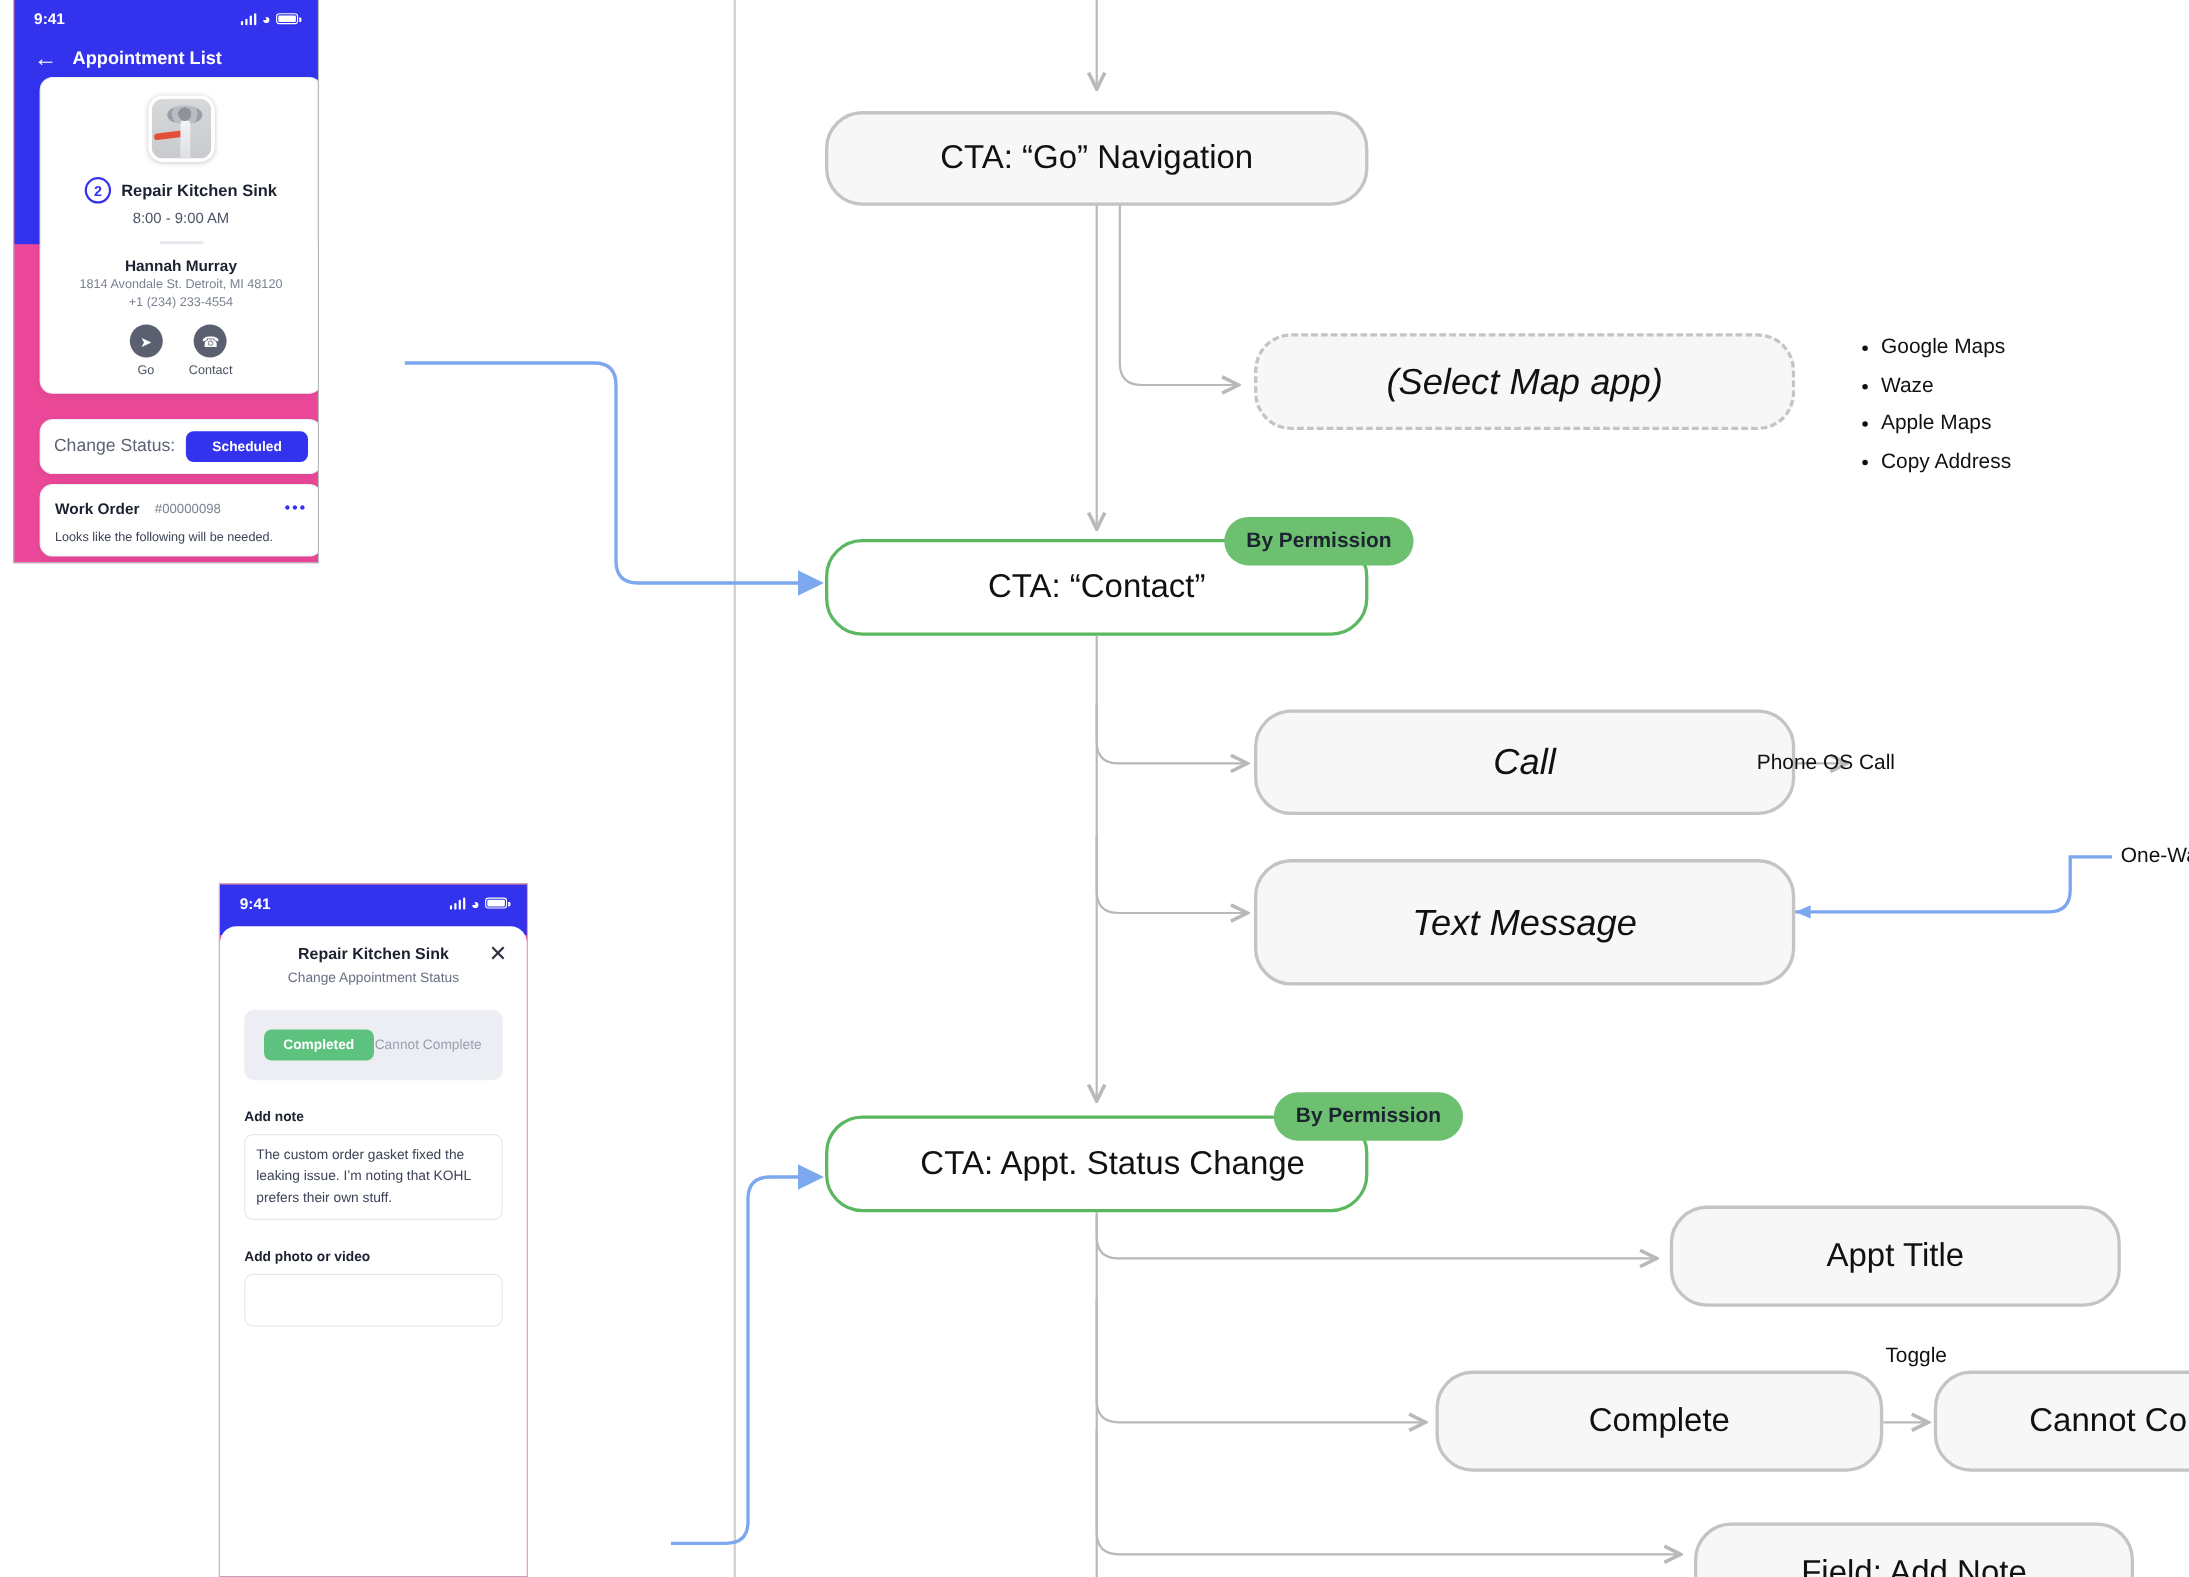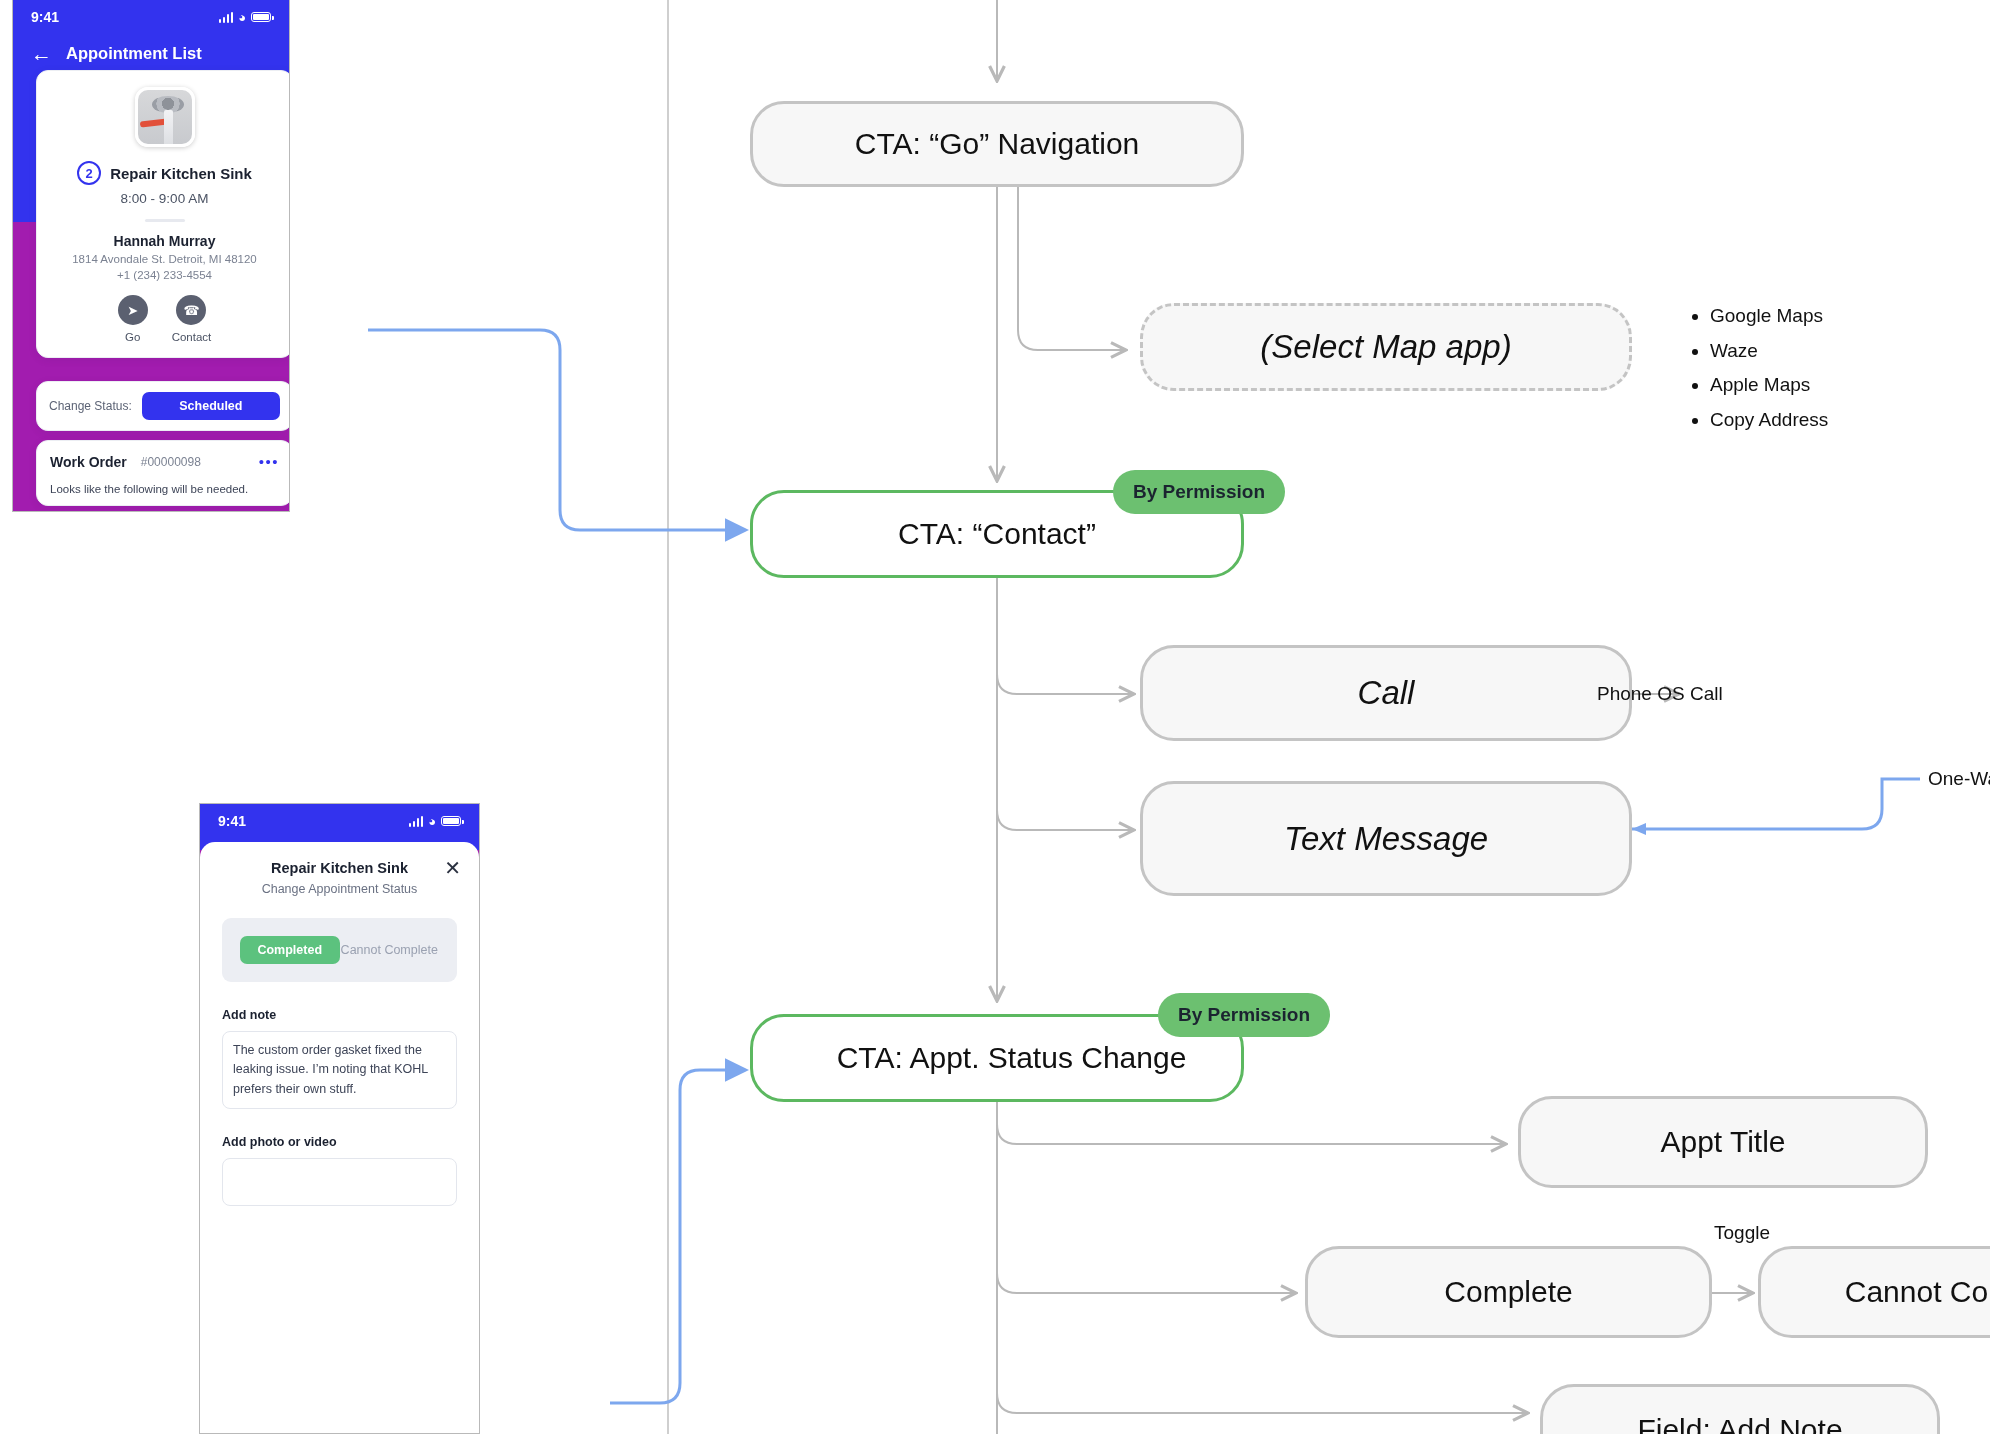--- a/index.html
+++ b/index.html
@@ -43,21 +43,21 @@
     position:absolute; font-size:19px; color:#111; white-space:nowrap; z-index:6;
   }
   .bullets {
     position:absolute; z-index:6; font-size:19px; color:#111; line-height:1.82;
   }
   .bullets li { list-style:disc; }
   .bullets ul { margin:0; padding-left:18px; }
 
   
   .phone {
-    position:absolute; overflow:hidden; background:#a21caf;
+    position:absolute; overflow:hidden; background:#ec4899;
     border:1px solid #b9b9b9;
     z-index:20;
   }
   #phone1 { left:12px; top:0px; width:278px; height:512px; border-top:none; }
   .p1-top {
     position:absolute; left:0; top:0; right:0; height:222px; background:#3333ee;
   }
   .statusbar {
     position:relative; height:34px; display:flex; align-items:center;
     justify-content:space-between; padding:0 18px; color:#fff;
@@ -107,21 +107,21 @@
   .divider { width:40px; height:3px; background:#e7e9ef; border-radius:2px; margin:13px auto 11px; }
   .cust-name { text-align:center; font-size:14px; font-weight:bold; color:#1b2130; }
   .cust-addr, .cust-phone { text-align:center; font-size:11.5px; color:#7b8292; margin-top:4px; }
   .actions { display:flex; justify-content:center; gap:24px; margin-top:14px; }
   .action { display:flex; flex-direction:column; align-items:center; gap:6px; }
   .circ { width:30px; height:30px; border-radius:50%; background:#5b6070; color:#fff;
           display:flex; align-items:center; justify-content:center; font-size:13px; }
   .act-label { font-size:11.5px; color:#4a5263; }
 
   #status-card { top:381px; padding:10px 12px; display:flex; align-items:center; gap:10px; }
-  .st-label { font-size:12px; color:#5c6375; }
+  .st-label { font-size:16px; color:#5c6375; }
   .st-pill { flex:1; background:#3333ee; color:#fff; font-size:12.5px; font-weight:bold;
              text-align:center; border-radius:7px; padding:7px 0; }
 
   #wo-card { top:440px; padding:13px 13px 10px; }
   .wo-row { display:flex; align-items:center; gap:14px; }
   .wo-title { font-size:14px; font-weight:bold; color:#1b2130; }
   .wo-num { font-size:12px; color:#7b8292; }
   .wo-dots { margin-left:auto; color:#3333ee; font-size:15px; letter-spacing:1.5px; line-height:8px; }
   .wo-sub { font-size:11.5px; color:#3d4457; margin-top:13px; }
 

